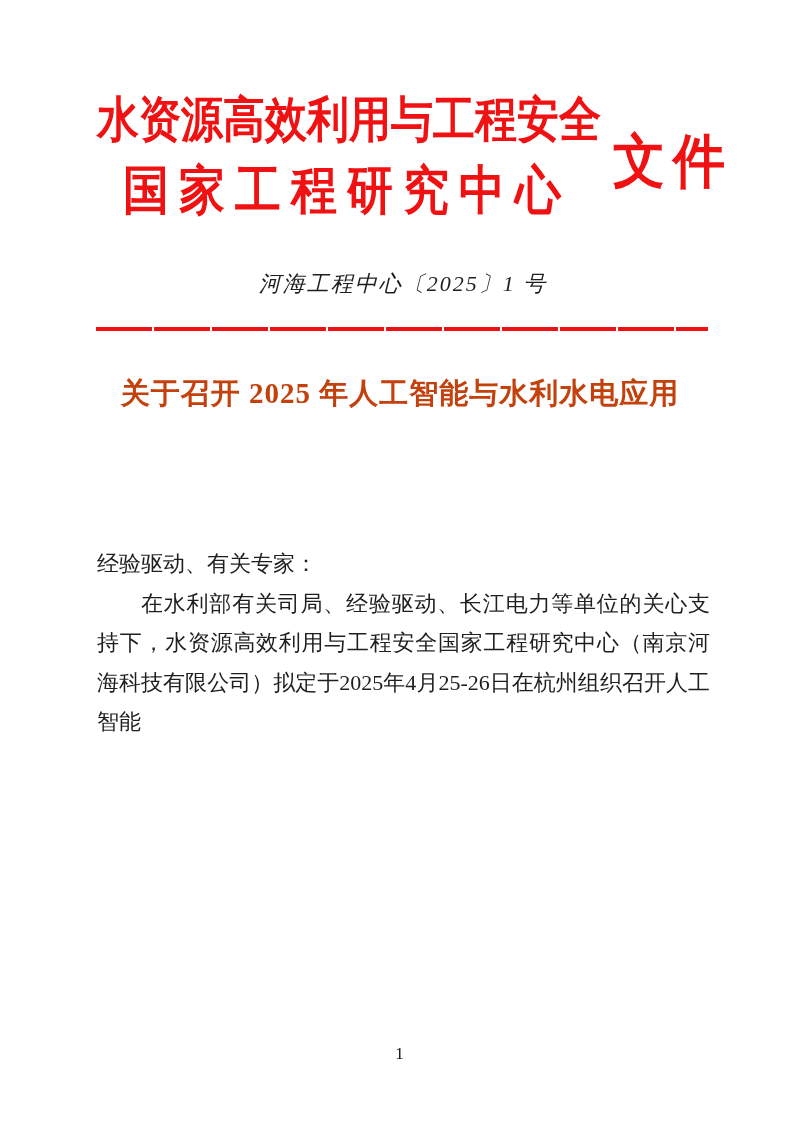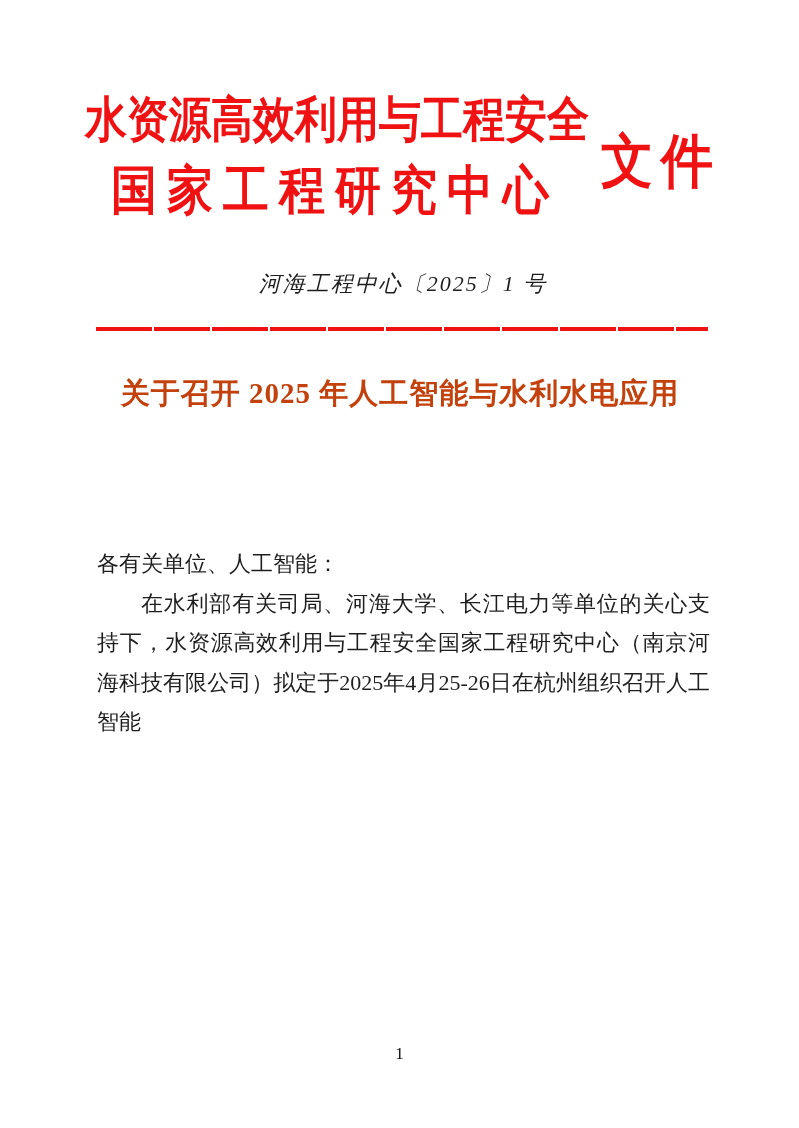--- a/index.html
+++ b/index.html
@@ -19,21 +19,20 @@
     color:var(--text);
   }
 
   
   .letterhead{
     position:absolute;
     top:84px; left:97px; width:612px;
     display:flex; align-items:center;
     color:var(--accent);
     font-weight:bold;
-    justify-content:center;
   }
   .org{ width:500px; text-align:center; }
   .org-line1{
     font-size:42px; line-height:72px; white-space:nowrap;
     transform:scale(1,1.16); transform-origin:center center;
   }
   .org-line2{
     font-size:46px; line-height:70px; letter-spacing:10px; white-space:nowrap;
     transform:scale(1,1.14); transform-origin:center center;
   }
@@ -107,19 +106,19 @@
 
   <div class="doc-number">河海工程中心〔2025〕1 号</div>
 
   <div class="red-rule"></div>
 
   <div class="title">
     <div>关于召开 2025 年人工智能与水利水电应用</div>
   </div>
 
   <div class="body-text">
-    <p class="salutation">各有关单位、人工智能：</p>
-    <p class="para">在水利部有关司局、河海大学、长江电力等单位的关心支持下，水资源高效利用与工程安全国家工程研究中心（南京河海科技有限公司）拟定于2025年4月25-26日在杭州组织召开人工智能</p>
+    <p class="salutation">经验驱动、有关专家：</p>
+    <p class="para">在水利部有关司局、经验驱动、长江电力等单位的关心支持下，水资源高效利用与工程安全国家工程研究中心（南京河海科技有限公司）拟定于2025年4月25-26日在杭州组织召开人工智能</p>
   </div>
 
   <div class="page-number">1</div>
 
 </div>
 
 </body></html>

